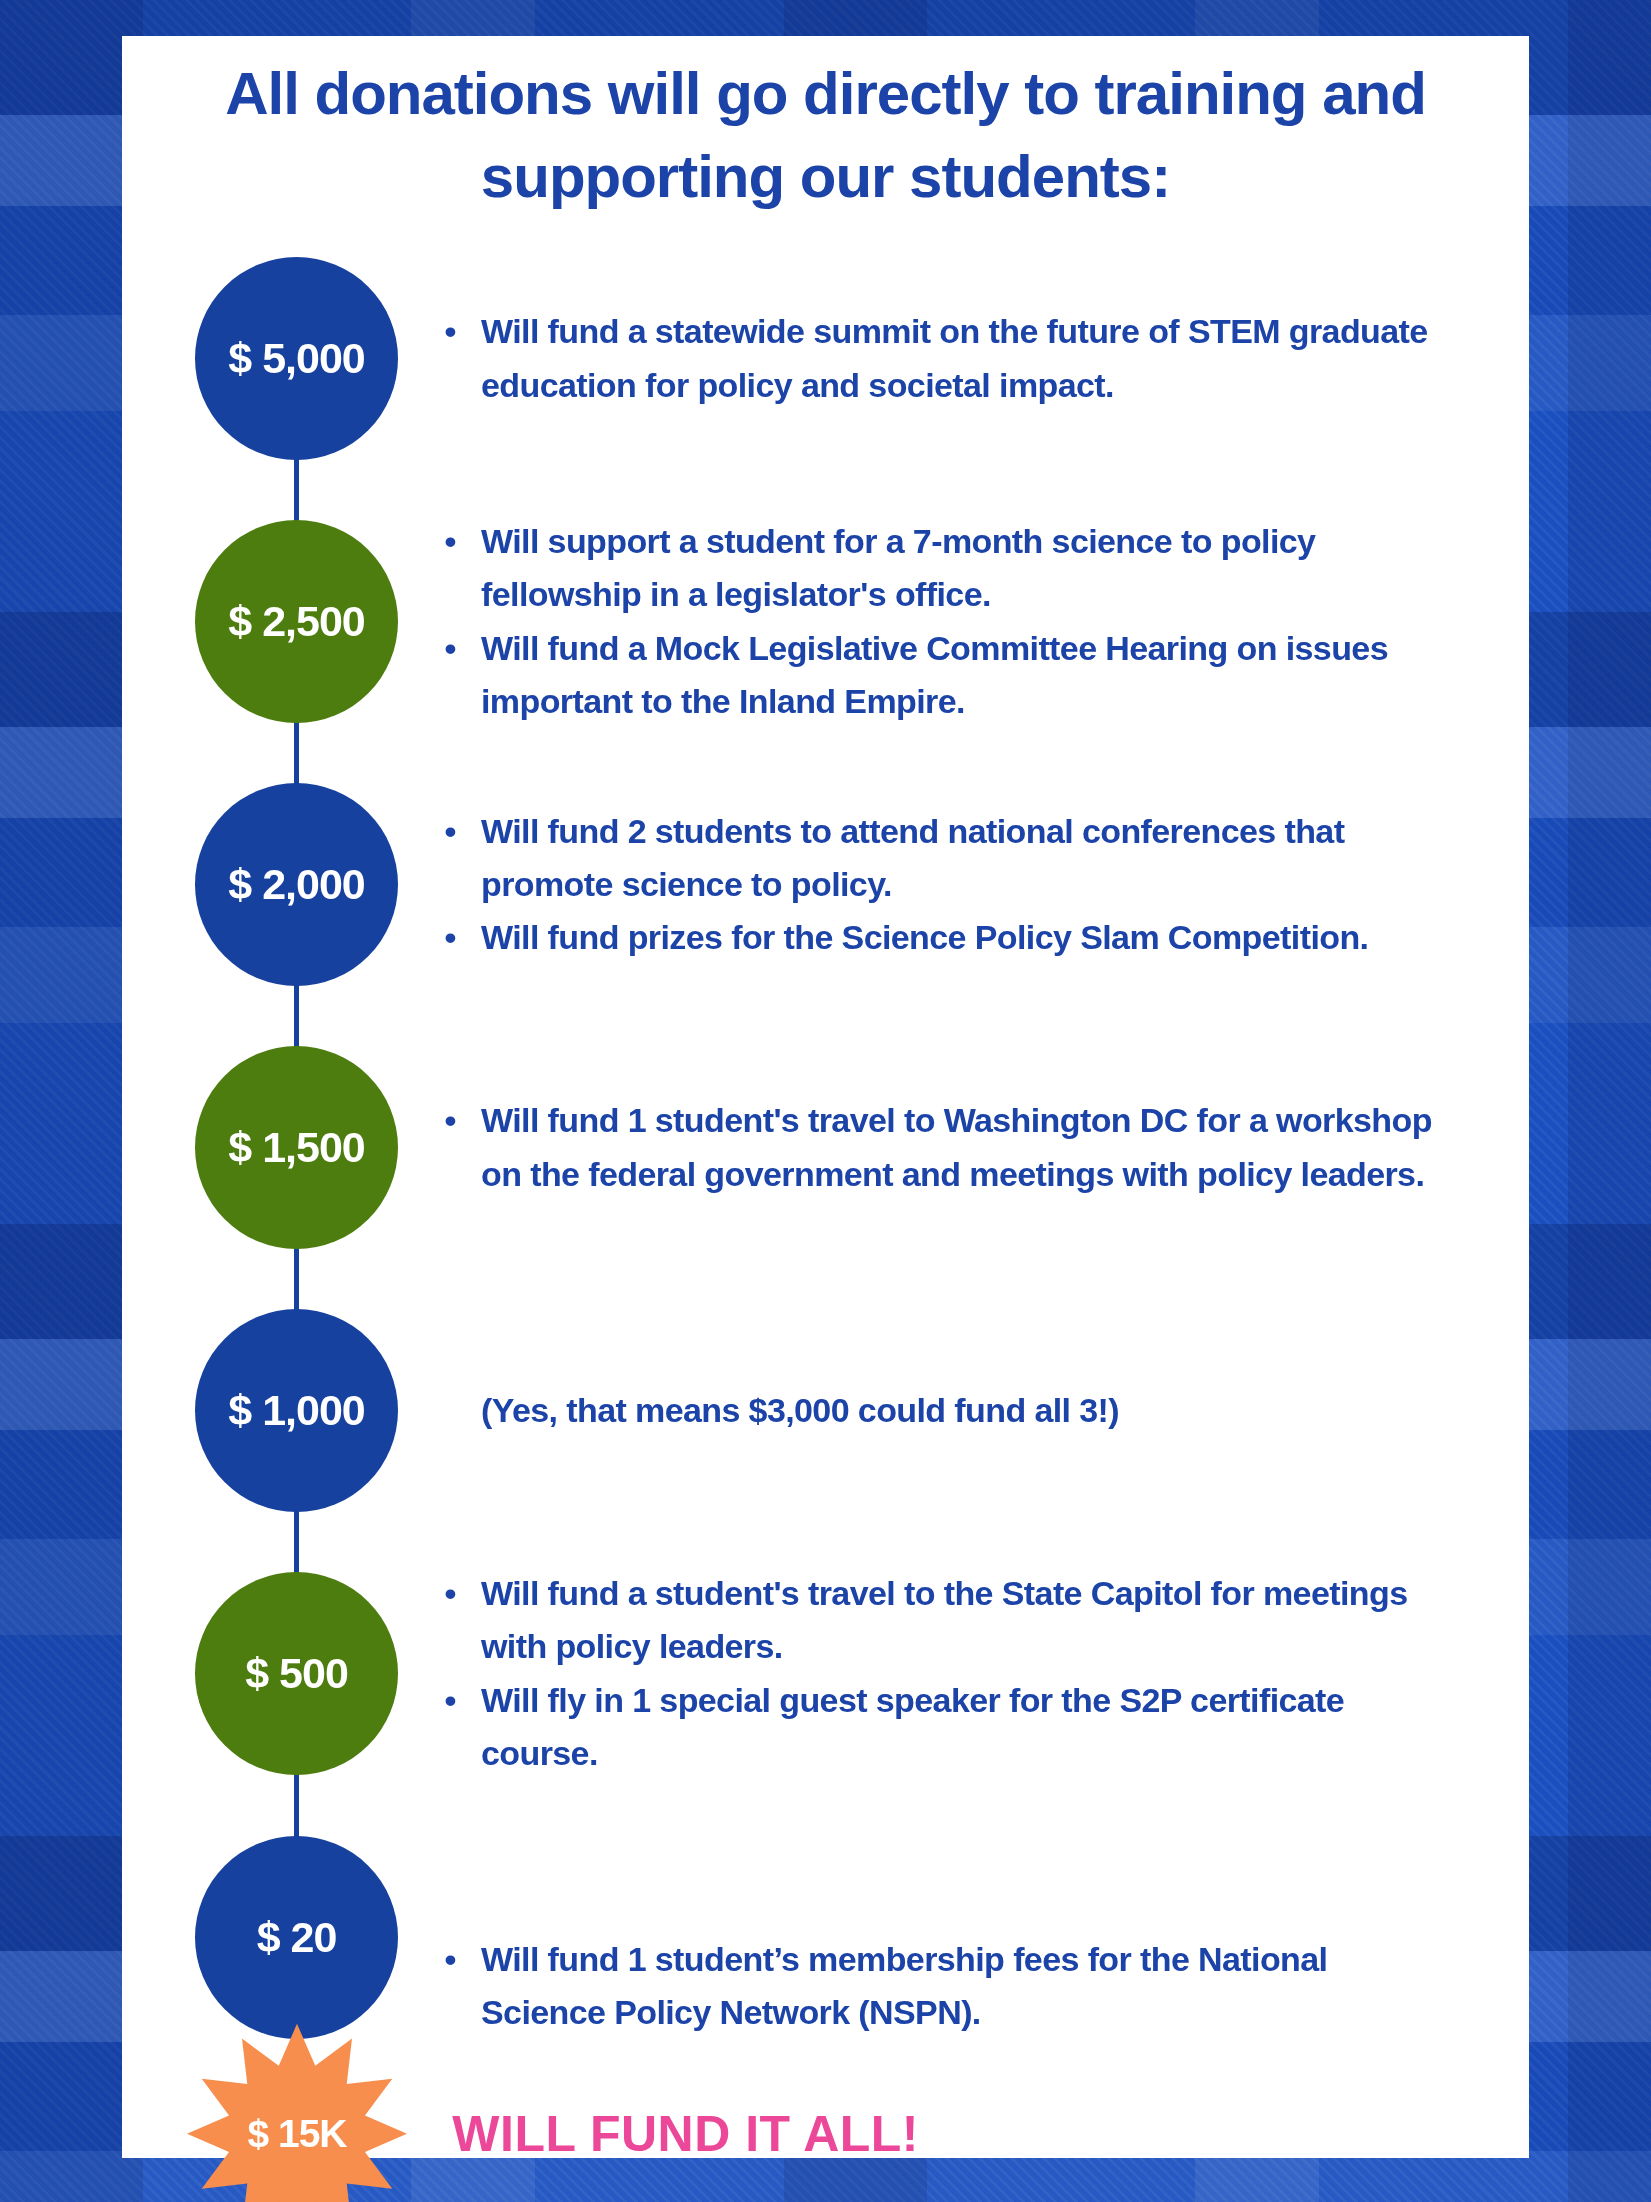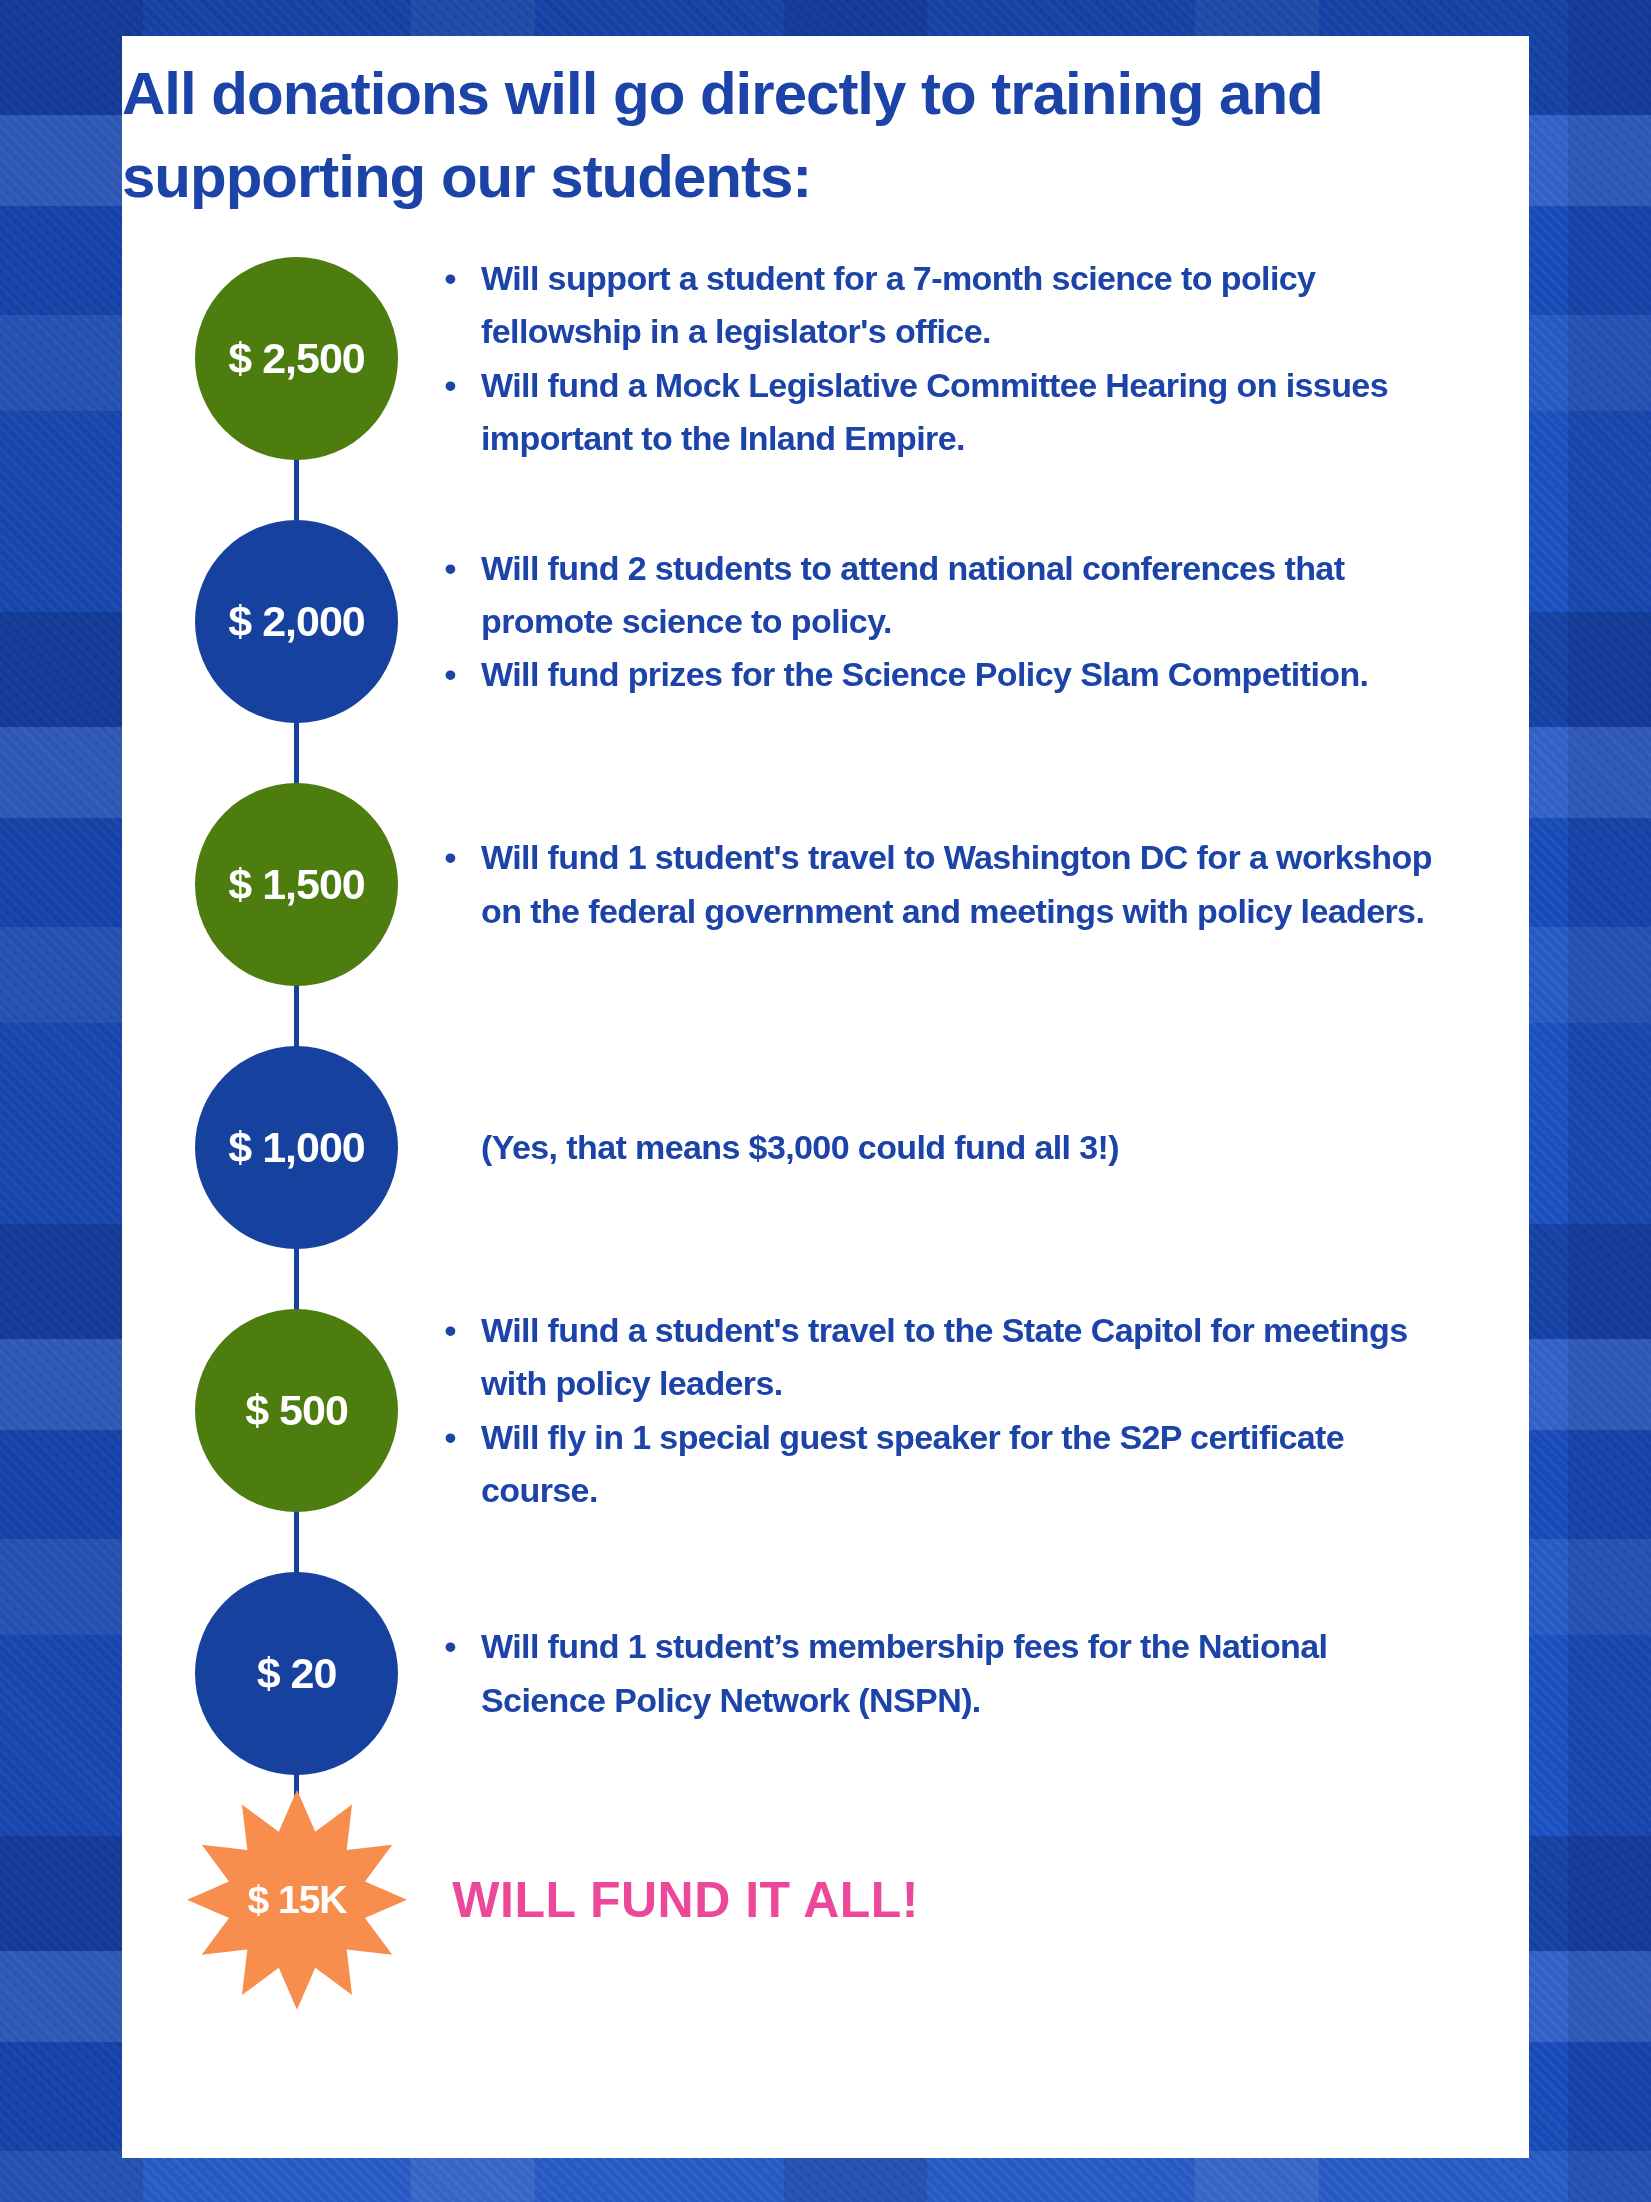--- a/index.html
+++ b/index.html
@@ -27,20 +27,21 @@
       repeating-linear-gradient(45deg,
         rgba(255,255,255,0.05) 0px, rgba(255,255,255,0.05) 2.9px,
         rgba(0,0,0,0) 2.9px, rgba(0,0,0,0) 7.6px);
   }
   .card{
     position:absolute;left:122px;top:36px;width:1407px;height:2122px;
     background:#ffffff;
   }
   .title{
     padding-top:17px;height:174px;
+    text-align:center;
     color:#1b43a8;font-weight:700;font-size:60px;line-height:1.38;
     letter-spacing:-1px;
   }
   .timeline{position:relative;}
   .connector{
     position:absolute;left:172px;top:38px;bottom:115px;width:4.8px;
     background:#17419e;
   }
   .tier-row{
     position:relative;display:flex;align-items:center;height:263px;
@@ -96,20 +97,30 @@
 <body>
 
 <div class="bg"></div>
 
 <div class="card">
   <div class="title">All donations will go directly to training and supporting our students:</div>
 
   <div class="timeline">
     <div class="connector"></div>
     <div>
+  <div class="tier-row">
+    <div class="circle-col">
+      <div class="amount-circle blue">
+        <span>$ 5,000</span>
+      </div>
+    </div>
+    <ul class="bullets">
+            <li>Will fund a statewide summit on the future of STEM graduate education for policy and societal impact.</li>
+          </ul>
+  </div>
 
   <div class="tier-row">
     <div class="circle-col">
       <div class="amount-circle orange">
         <span>$ 2,500</span>
       </div>
     </div>
     <ul class="bullets">
             <li>Will support a student for a 7-month science to policy fellowship in a legislator's office.</li>
             <li>Will fund a Mock Legislative Committee Hearing on issues important to the Inland Empire.</li>

